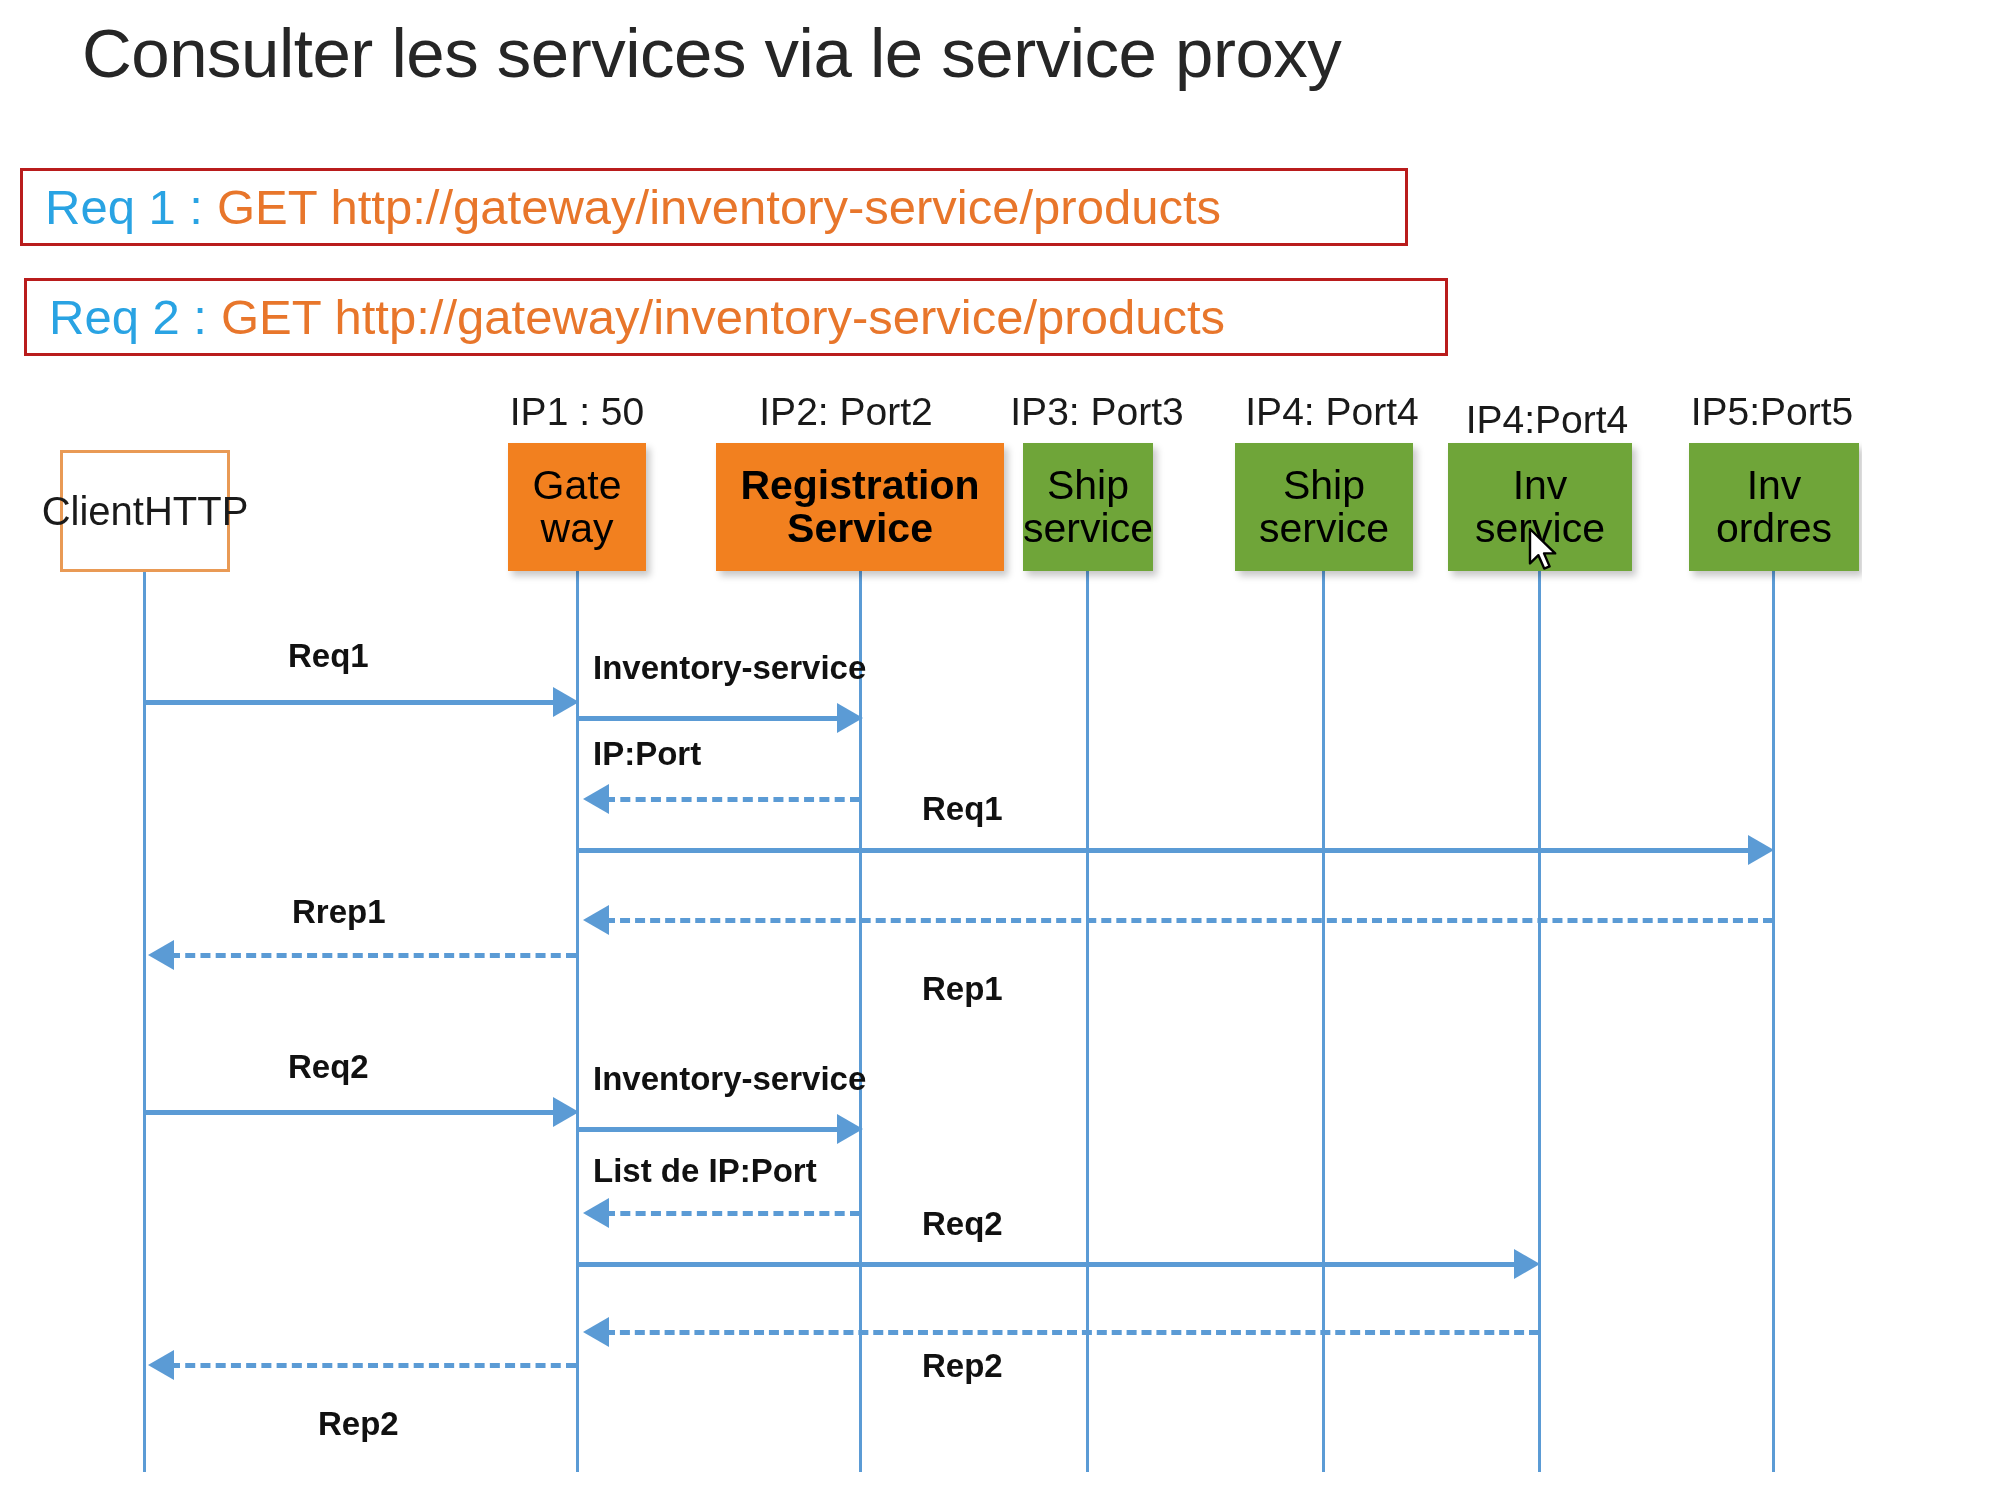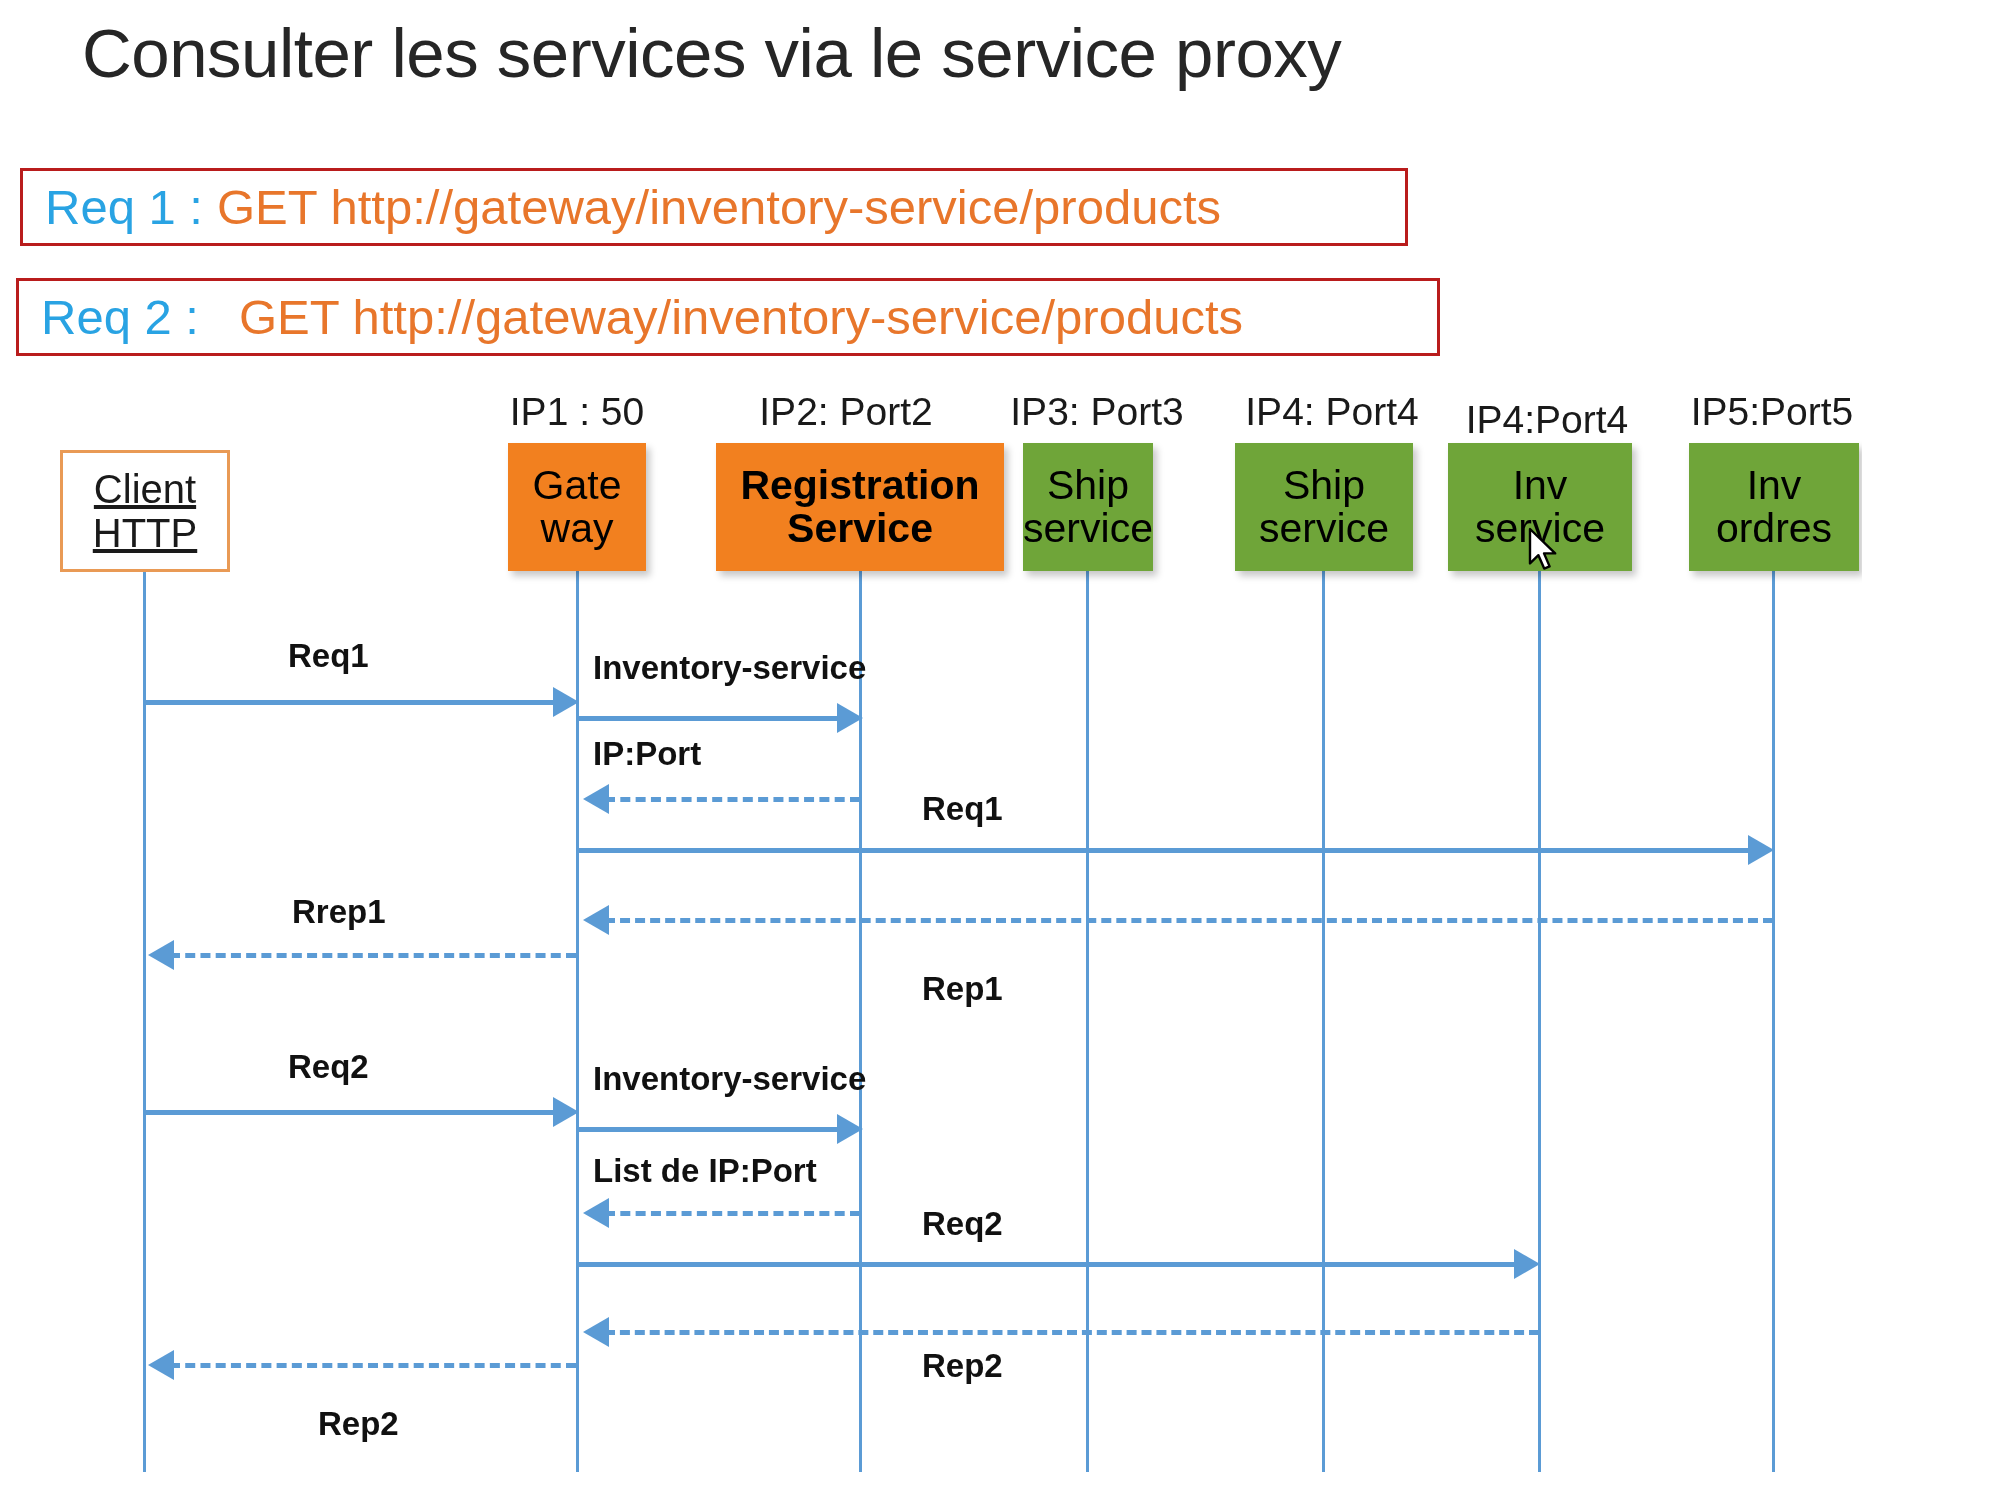--- a/index.html
+++ b/index.html
@@ -12,21 +12,21 @@
     font-size:69px;font-weight:400;color:#262626;
     letter-spacing:-0.5px;white-space:nowrap;
   }
 
   
   .reqbox{
     position:absolute;border:3px solid #b91c1c;background:#fff;
     display:flex;align-items:center;box-sizing:border-box;
   }
   #reqbox-1{left:20px;top:168px;width:1388px;height:78px;}
-  #reqbox-2{left:16px;top:278px;width:1424px;height:78px;gap:26px;}
+  #reqbox-2{left:24px;top:278px;width:1424px;height:78px;}
   .reqbox .lead{font-size:49px;color:#29A3E3;padding-left:22px;white-space:nowrap;}
   .reqbox .url{font-size:49px;color:#E8762B;padding-left:14px;white-space:nowrap;}
 
   
   .ip-label{
     position:absolute;font-size:39px;color:#1a1a1a;
     white-space:nowrap;text-align:center;transform:translateX(-50%);
   }
 
   
@@ -40,22 +40,22 @@
   .pbox.orange{background:#F2801F;}
   .pbox.green{background:#6FA539;}
   .pbox span{display:block;}
   .pbox.normal span{font-size:41px;font-weight:400;}
   .pbox.bold span{font-size:41px;font-weight:bold;}
 
   
   .clientbox{
     position:absolute;box-sizing:border-box;
     border:3px solid #E99A55;background:#fff;color:#1a1a1a;
-    display:flex;flex-direction:column;align-items:center;justify-content:center;
-    line-height:1.1;transform:translateX(-50%);text-decoration:underline;
+    display:flex;flex-direction:row;align-items:center;justify-content:center;
+    line-height:1.1;transform:translateX(-50%);
   }
   .clientbox span{display:block;font-size:40px;}
 
   
   .lifeline{position:absolute;width:3px;background:#5B9BD5;}
 
   
   .msg{position:absolute;height:0;border-top:5px solid #5B9BD5;}
   .msg.dashed{border-top:5px dashed #5B9BD5;}
   .arrowhead{position:absolute;width:0;height:0;}

